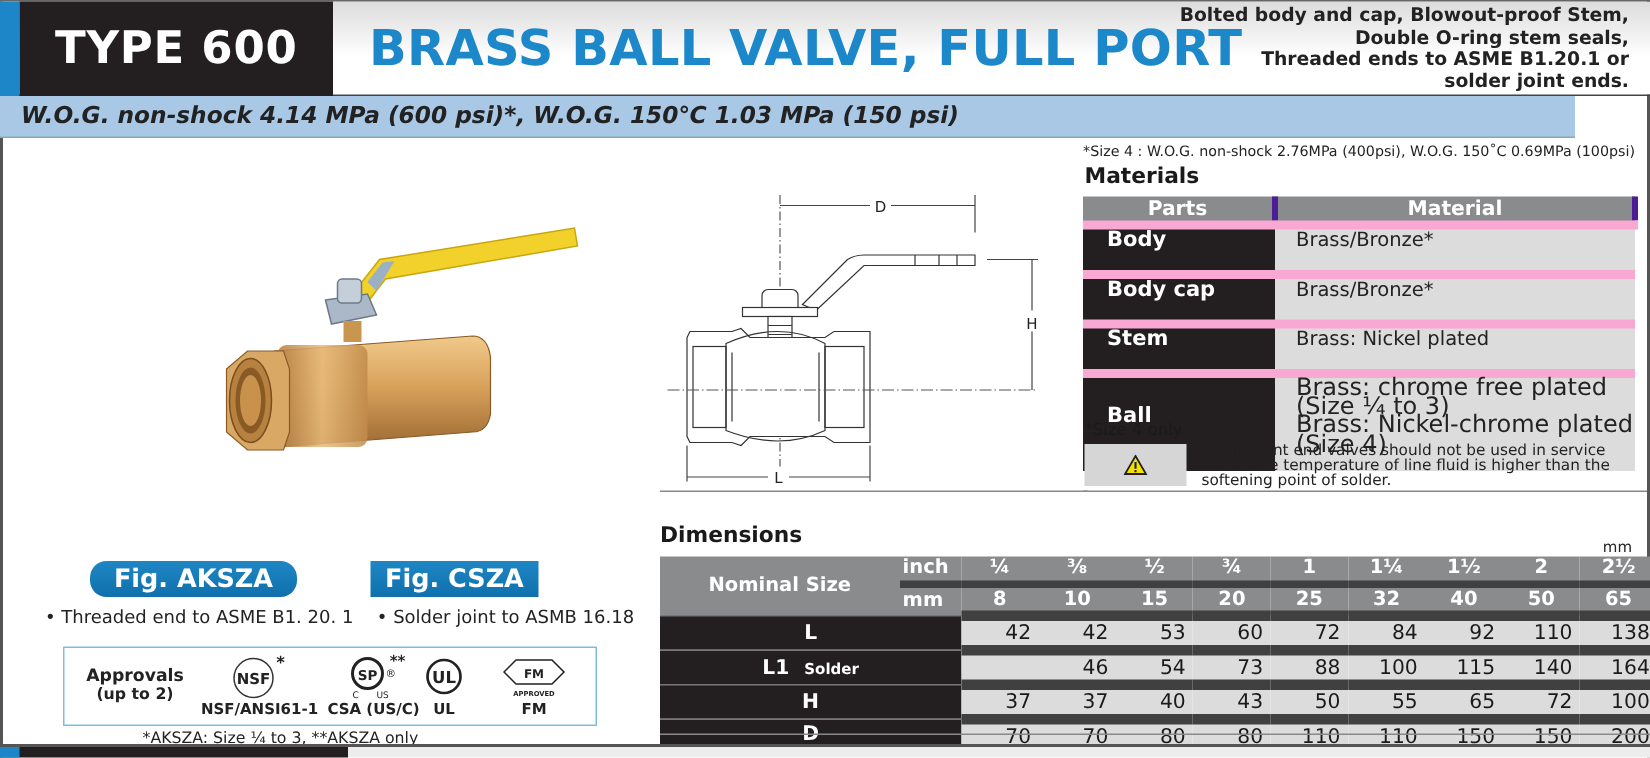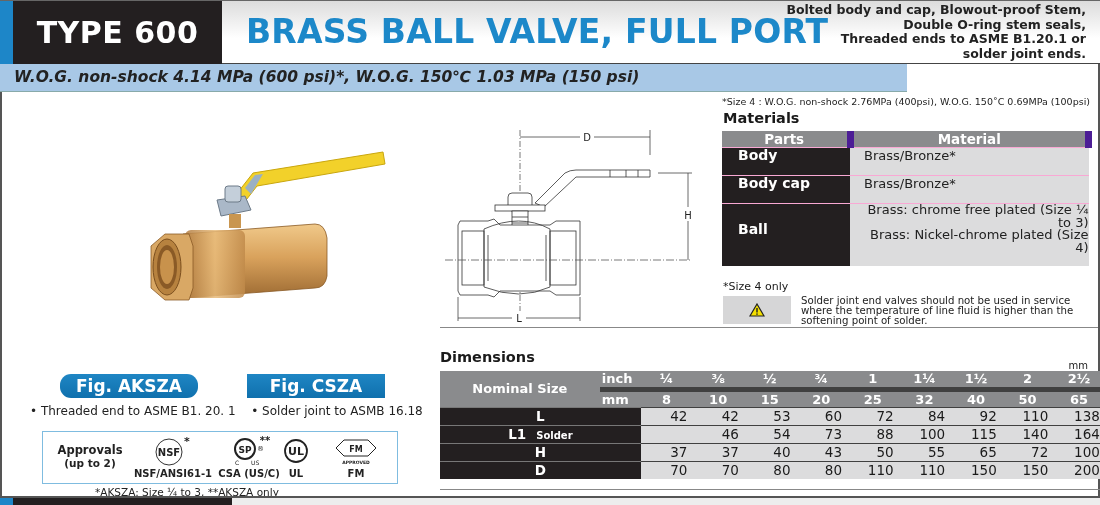--- a/index.html
+++ b/index.html
@@ -8,70 +8,70 @@
 
   .page { position: absolute; left: 0; top: 0; width: 1100px; height: 505px; border-left: 2px solid #555; border-right: 2px solid #555; }
 
   
   .hdr { position: absolute; left: 0; top: 0; width: 1100px; height: 64px; border-top: 1px solid #666; border-bottom: 1px solid #444; background: linear-gradient(#dcdcdc, #ffffff 60%); }
   .hdr-accent { position: absolute; left: 0; top: 0; width: 13px; height: 64px; background: #1d86c8; }
   .hdr-type { position: absolute; left: 13px; top: 0; width: 209px; height: 63px; background: #231f20; color: #fff; font-family: "DejaVu Sans", sans-serif; font-weight: bold; font-size: 30px; line-height: 63px; text-align: center; letter-spacing: 0.5px; }
   .hdr-title { position: absolute; left: 246px; top: 8px; color: #1c88c9; font-weight: bold; font-size: 33px; line-height: 46px; letter-spacing: 0.2px; }
   .hdr-desc { position: absolute; right: 14px; top: 2px; width: 330px; text-align: right; font-weight: bold; font-size: 12.5px; line-height: 14.5px; color: #222; }
 
-  .spec-bar { position: absolute; left: 0; top: 64px; width: 907px; height: 28px; background: #a8c8e6; border-bottom: 1px solid #8aa; }
+  .spec-bar { position: absolute; left: 0; top: 64px; width: 1050px; height: 28px; background: #a8c8e6; border-bottom: 1px solid #8aa; }
   .spec-bar span { position: absolute; left: 14px; top: 4px; font-style: italic; font-weight: bold; font-size: 15.5px; color: #222; white-space: nowrap; }
 
   .size4-note { position: absolute; right: 10px; top: 96px; font-size: 9.5px; color: #222; white-space: nowrap; }
 
   
   .photo { position: absolute; left: 145px; top: 138px; width: 245px; height: 170px; }
 
   
   .drawing { position: absolute; left: 440px; top: 125px; width: 280px; height: 200px; }
   .drawing-rule { position: absolute; left: 440px; top: 327px; width: 285px; height: 1px; background: #888; }
 
   
   .mat-title { position: absolute; left: 723px; top: 110px; font-weight: bold; font-size: 14.5px; }
   .mat-table { position: absolute; left: 722px; top: 131px; width: 370px; border-collapse: collapse; font-size: 13px; }
-  .mat-table th { background: #8a8b8d; color: #fff; font-weight: bold; font-size: 13.5px; height: 16px; line-height: 16px; padding: 0; border-right: 7px solid #4c1d95; }
-  .mat-table td { height: 18px; padding: 0 0 12px 8px; border-top: 1px solid #f9a8d4; line-height: 15px; margin-left: 47px; }
+  .mat-table th { background: #8a8b8d; color: #fff; font-weight: bold; font-size: 13.5px; height: 16px; line-height: 16px; padding: 0; border-right: 4px solid #4c1d95; }
+  .mat-table td { height: 18px; padding: 0 0 12px 8px; border-top: 6px solid #f9a8d4; line-height: 15px; margin-left: 47px; }
   .mat-table td.part { background: #231f20; color: #fff; font-weight: bold; font-size: 14px; width: 128px; padding-left: 16px; }
   .mat-table td.val { background: #dcdcdd; color: #222; padding-left: 14px; }
-  .mat-table td.val.two { font-size: 13px; line-height: 12.5px; height: 36px; text-align: right; }
+  .mat-table td.val.two { font-size: 16px; line-height: 12.5px; height: 36px; }
   .mat-foot { position: absolute; left: 723px; top: 280px; font-size: 11px; }
   .warn-box { position: absolute; left: 723px; top: 296px; width: 68px; height: 28px; background: #d6d6d7; display: flex; align-items: center; justify-content: center; }
   .warn-text { position: absolute; left: 801px; top: 296px; width: 290px; font-size: 10.2px; line-height: 10px; color: #222; }
   .mat-rule { position: absolute; left: 722px; top: 327px; width: 376px; height: 1px; background: #888; }
 
   
   .fig { position: absolute; top: 374px; height: 24px; background: linear-gradient(#1f86c4, #0f70ad); color: #fff; font-weight: bold; font-size: 17px; line-height: 24px; text-align: center; }
   .fig.a { left: 60px; width: 138px; border-radius: 11px; }
-  .fig.c { left: 247px; width: 138px; }
+  .fig.c { left: 247px; width: 112px; }
   .fig-desc { position: absolute; top: 404px; left: 30px; font-size: 12px; white-space: nowrap; color: #222; }
 
   .approvals { position: absolute; left: 42px; top: 431px; width: 356px; height: 53px; border: 1px solid #7fbce0; }
   .appr-label { position: absolute; left: 12px; top: 12px; width: 70px; text-align: center; font-weight: bold; font-size: 11.5px; line-height: 13px; color: #222; }
   .appr-item { position: absolute; top: 2px; text-align: center; }
   .appr-item .logo { height: 34px; display: flex; align-items: center; justify-content: center; }
   .appr-item .name { font-weight: bold; font-size: 10px; color: #222; white-space: nowrap; }
   .appr-note { position: absolute; left: 95px; top: 486px; font-size: 10.5px; color: #222; white-space: nowrap; }
 
   
   .dim-title { position: absolute; left: 440px; top: 349px; font-weight: bold; font-size: 14.5px; }
   .dim-unit { position: absolute; right: 12px; top: 360px; font-size: 10px; color: #222; }
   .dim-table { position: absolute; left: 440px; top: 371px; width: 768px; border-collapse: collapse; }
   .dim-table th { background: #8a8b8d; color: #fff; font-weight: bold; padding: 0; height: 18px; }
   .dim-table th.ns { font-size: 13.5px; width: 127px; }
   .dim-table th.u { font-size: 10px; width: 30px; text-align: left; padding-left: 2px; }
   .dim-table tr.r1 th { border-bottom: 5px solid #404040; font-size: 13px; }
   .dim-table tr.r1 th.ns { border-bottom: none; }
   .dim-table tr.r2 th { font-size: 13px; }
   .dim-table th.s { width: 41px; text-align: center; }
-  .dim-table td { height: 18px; font-size: 13.5px; text-align: right; padding: 0 5px 0 0; background: #dcdcdd; border-top: 1px solid #404040; }
+  .dim-table td { height: 18px; font-size: 13.5px; text-align: right; padding: 0 5px 0 0; background: #dcdcdd; border-top: 7px solid #404040; }
   .dim-table td.lbl { background: #231f20; color: #fff; font-weight: bold; text-align: center; padding: 0; border-top: 1px solid #777; }
   .dim-table td.lbl .sub { font-size: 10px; margin-left: 10px; }
   .dim-rule { position: absolute; left: 440px; top: 489px; width: 660px; height: 1px; background: #888; }
 
   .bottom-bar { position: absolute; left: 0; top: 496px; width: 1100px; height: 9px; background: #ededed; border-top: 2px solid #555; }
   .bottom-bar .blk { position: absolute; left: 0; top: 0; width: 232px; height: 9px; background: #231f20; }
   .bottom-bar .acc { position: absolute; left: 0; top: 0; width: 13px; height: 9px; background: #1d86c8; }
 </style>
 </head>
 <body>
@@ -176,20 +176,24 @@
     </tr>
   </thead>
   <tbody>
     <tr>
       <td class="part">Body</td>
       <td class="val">Brass/Bronze*</td>
     </tr>
     <tr>
       <td class="part">Body cap</td>
       <td class="val">Brass/Bronze*</td>
+    </tr>
+    <tr>
+      <td class="part">Stem</td>
+      <td class="val">Brass: Nickel plated</td>
     </tr>
     <tr>
       <td class="part">Ball</td>
       <td class="val two">
         <div>Brass: chrome free plated (Size ¼ to 3)</div>
         <div>Brass: Nickel-chrome plated (Size 4)</div>
       </td>
     </tr>
   </tbody>
 </table>

